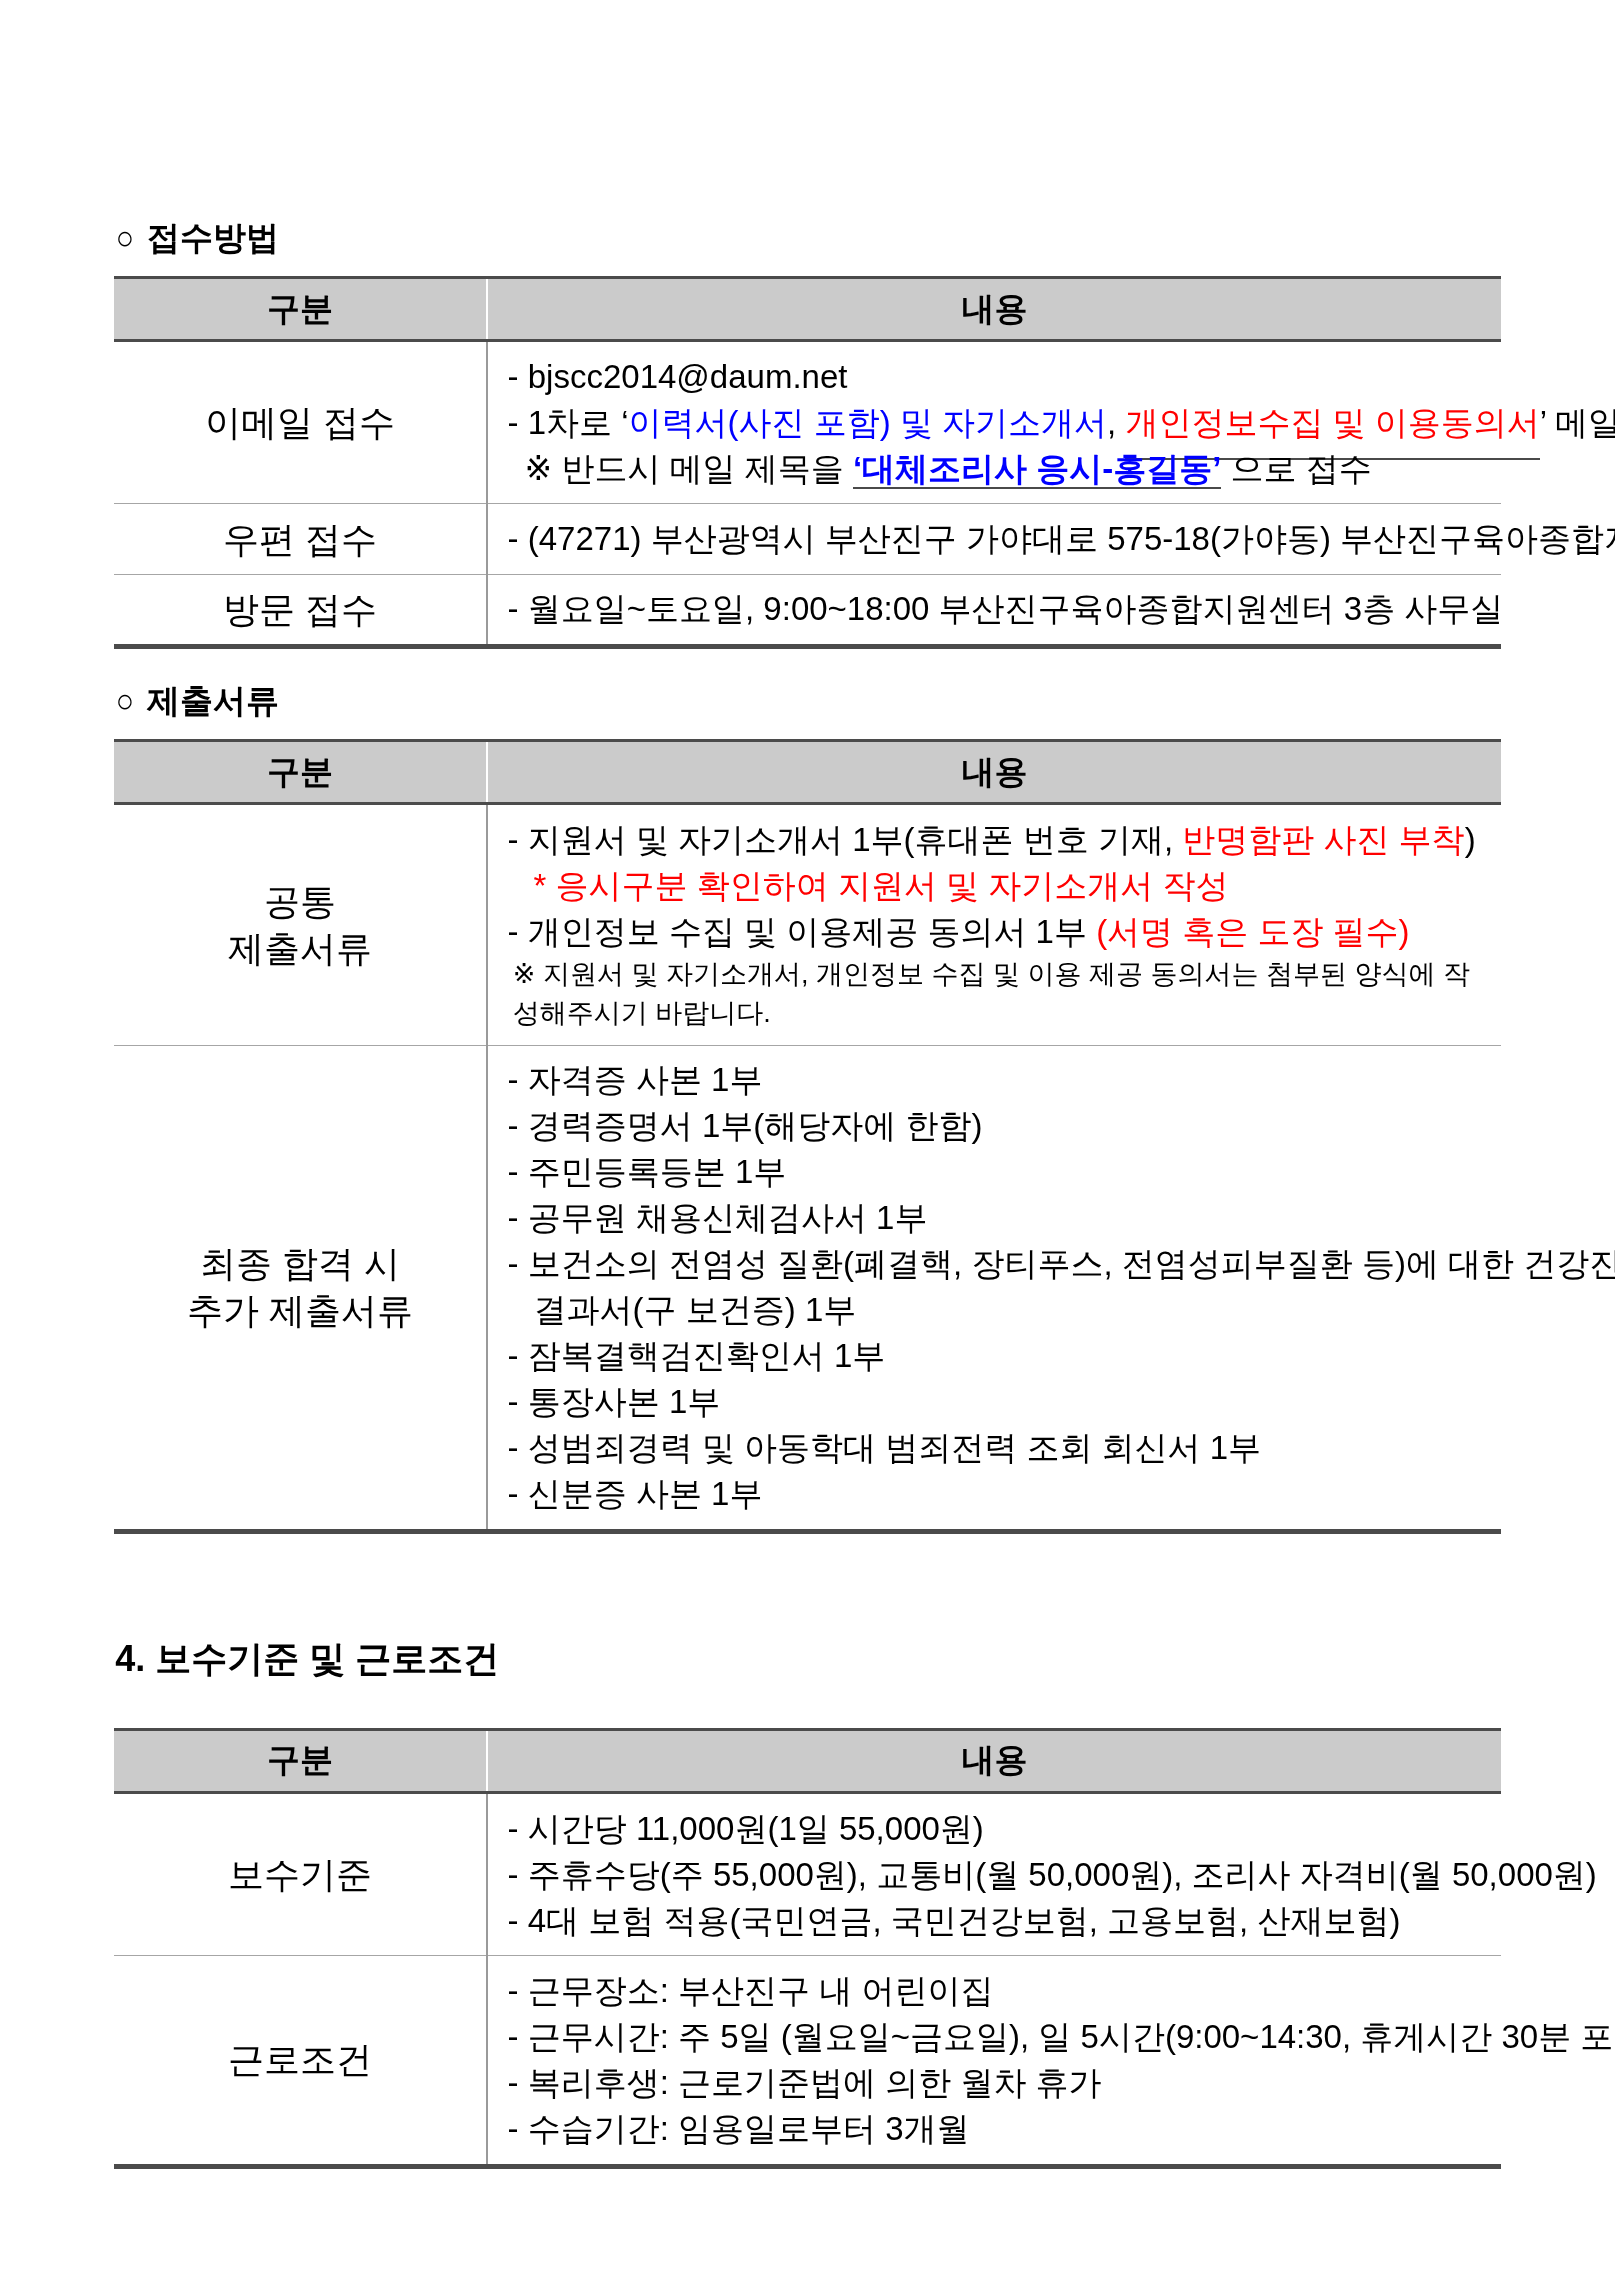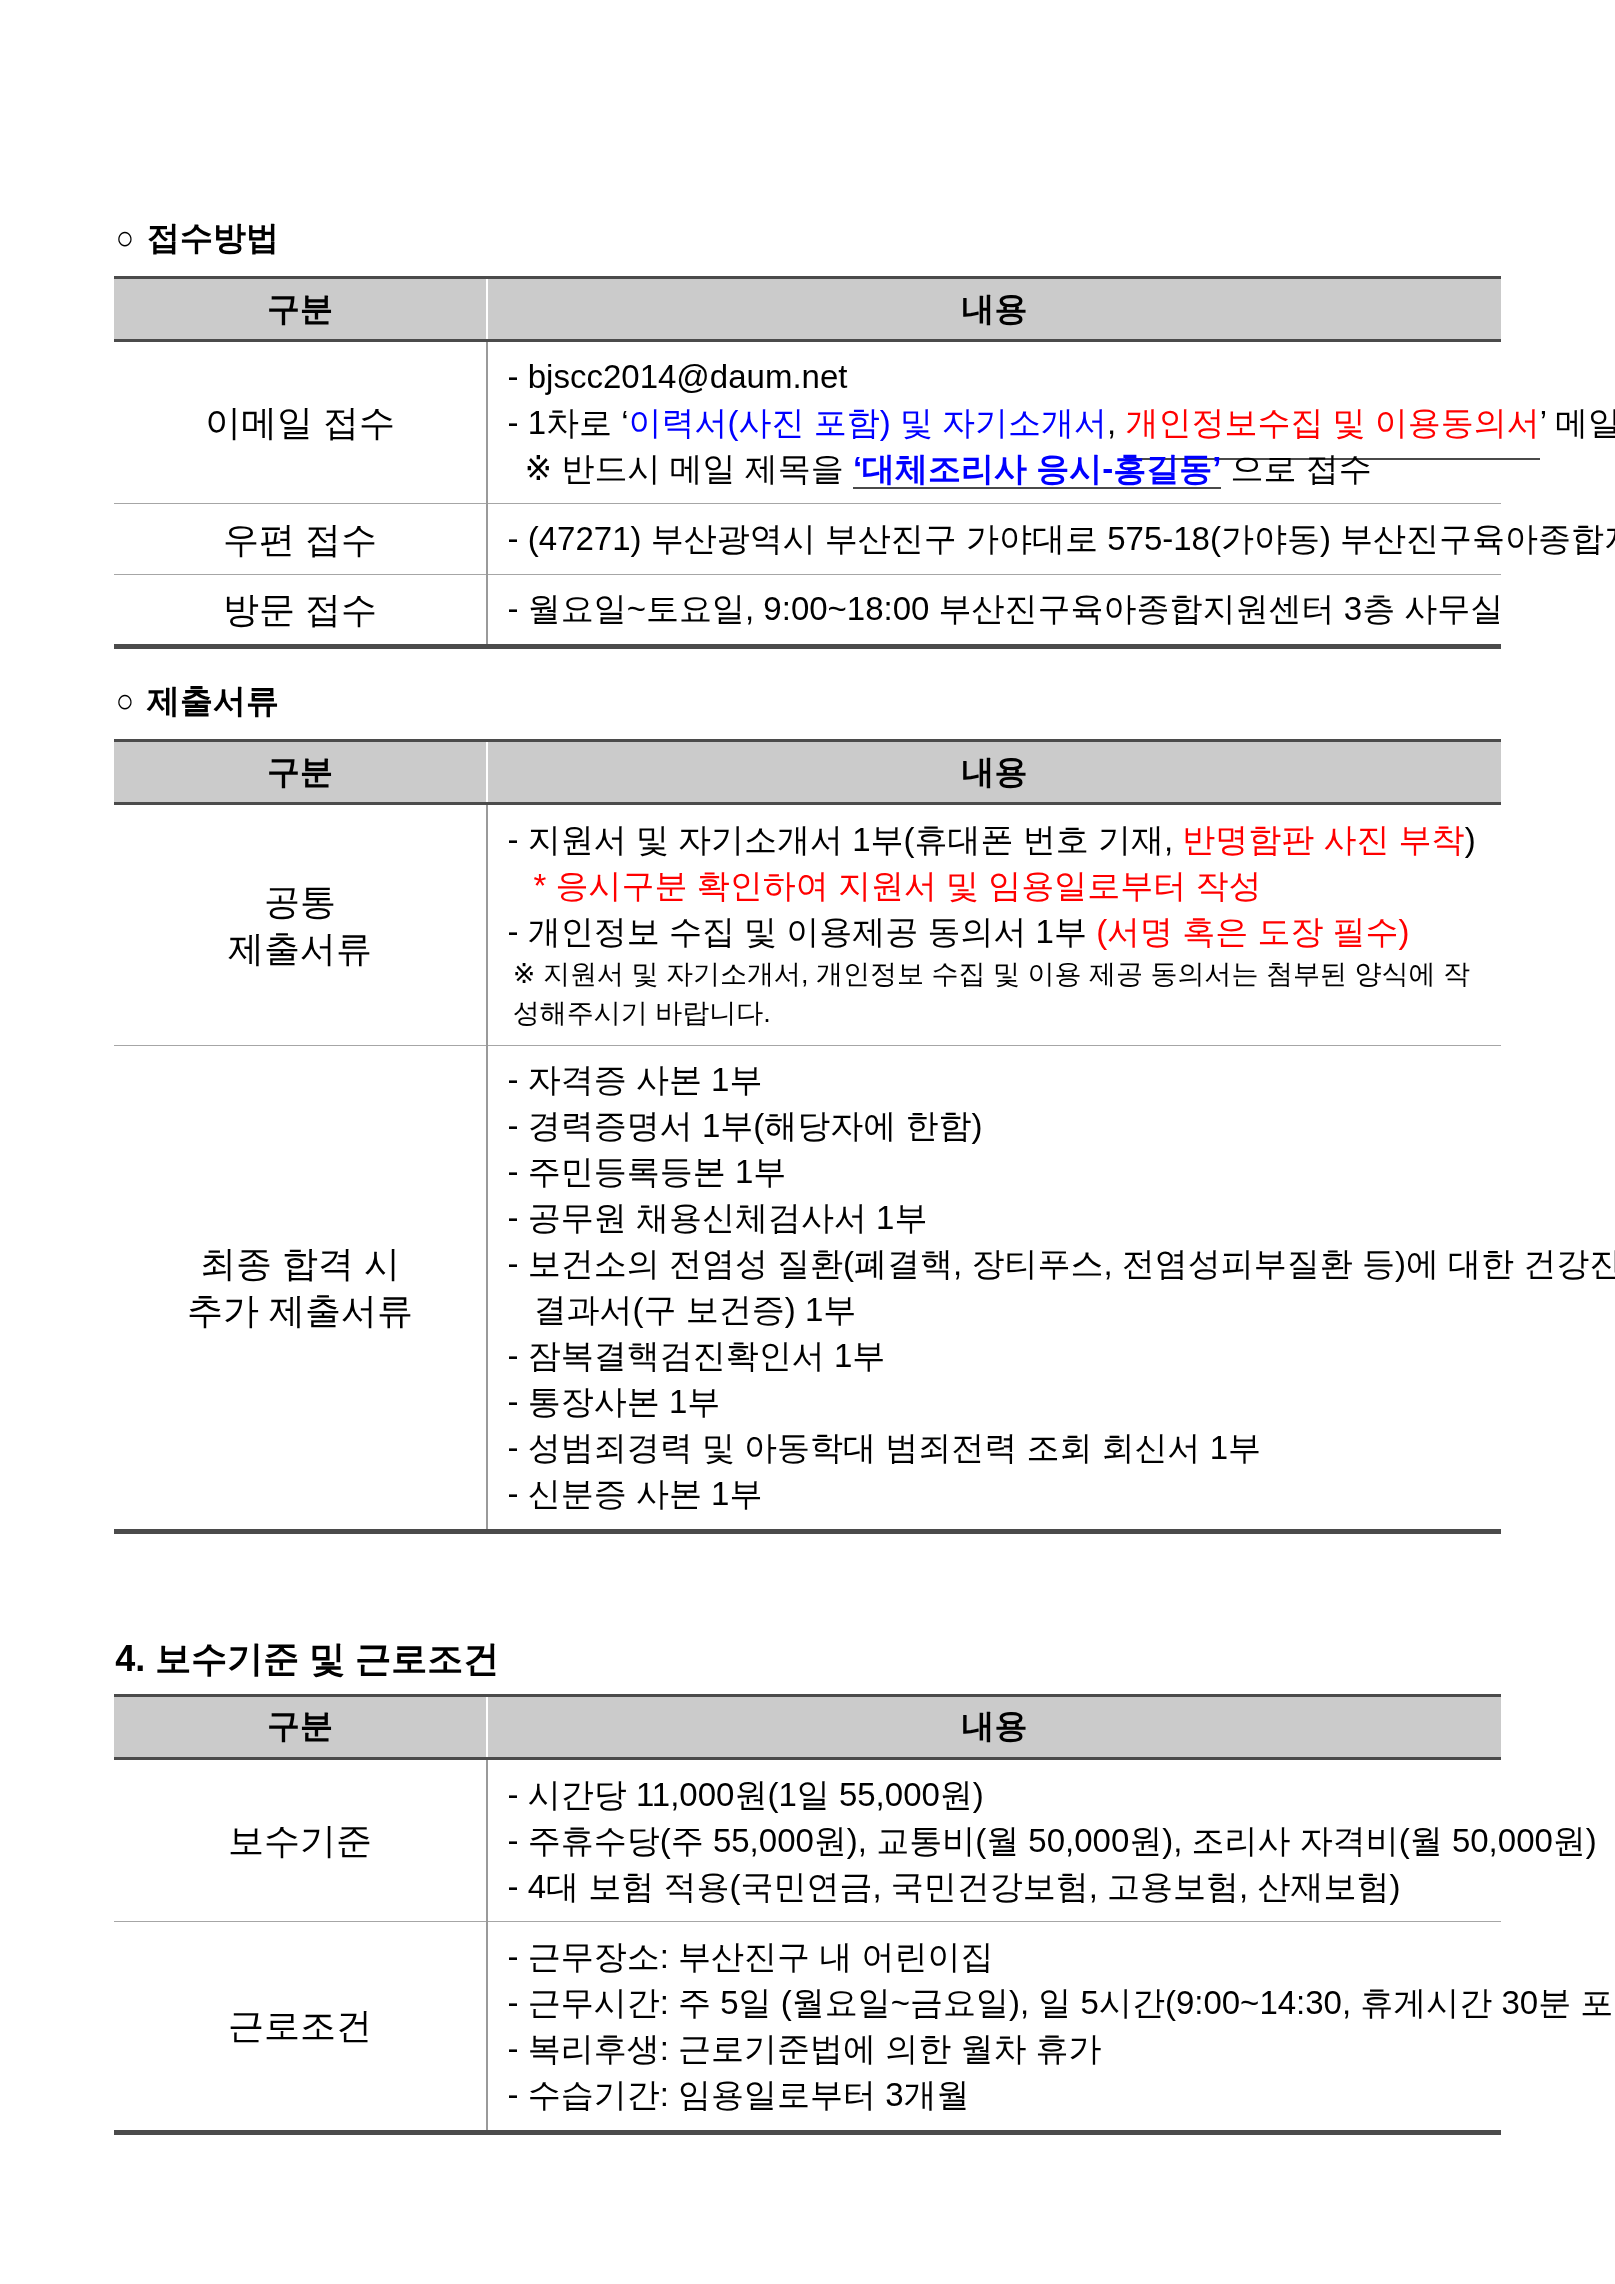--- a/index.html
+++ b/index.html
@@ -26,21 +26,21 @@
   .section { margin: 0; }
   .section-docs { margin-top: 30px; }
   .section-pay  { margin-top: 103px; }
 
   .section-title {
     display: flex; align-items: center; gap: 11.7px;
     margin: 0 0 17px 1.3px;
     font-size: 33px; font-weight: bold; line-height: 43px;
   }
   .bullet { font-weight: normal; font-size: 33px; transform: scaleX(0.92); }
-  .section-pay .section-title { font-size: 36px; margin-bottom: 14px; }
+  .section-pay .section-title { font-size: 36px; margin-bottom: 48px; }
 
   table.data-table {
     width: 100%;
     border-collapse: collapse;
     table-layout: fixed;
     border-top: 3.3px solid var(--border_dark);
     border-bottom: 5.9px solid var(--border_dark);
   }
   col.col-label-w { width: 373px; }
 
@@ -157,21 +157,21 @@
         </tr>
       </thead>
       <tbody>
   <tr class="table-row">
     <td class="label-cell">
               <div class="label-line">공통</div>
               <div class="label-line">제출서류</div>
             </td>
     <td class="content-cell">
               <div class="content-line"><span class="seg seg-plain">- 지원서 및 자기소개서 1부(휴대폰 번호 기재, </span><span class="seg seg-red-bold">반명함판 사진 부착</span><span class="seg seg-plain">)</span></div>
-              <div class="content-line indent-1"><span class="seg seg-red-bold">* 응시구분 확인하여 지원서 및 임용일로부터 작성</span></div>
+              <div class="content-line indent-1"><span class="seg seg-red-bold">* 응시구분 확인하여 지원서 및 자기소개서 작성</span></div>
               <div class="content-line"><span class="seg seg-plain">- 개인정보 수집 및 이용제공 동의서 1부 </span><span class="seg seg-red-bold">(서명 혹은 도장 필수)</span></div>
               <div class="content-line small"><span class="seg seg-plain">※ 지원서 및 자기소개서, 개인정보 수집 및 이용 제공 동의서는 첨부된 양식에 작성해주시기 바랍니다.</span></div>
             </td>
   </tr>
 
   <tr class="table-row">
     <td class="label-cell">
               <div class="label-line">최종 합격 시</div>
               <div class="label-line">추가 제출서류</div>
             </td>

